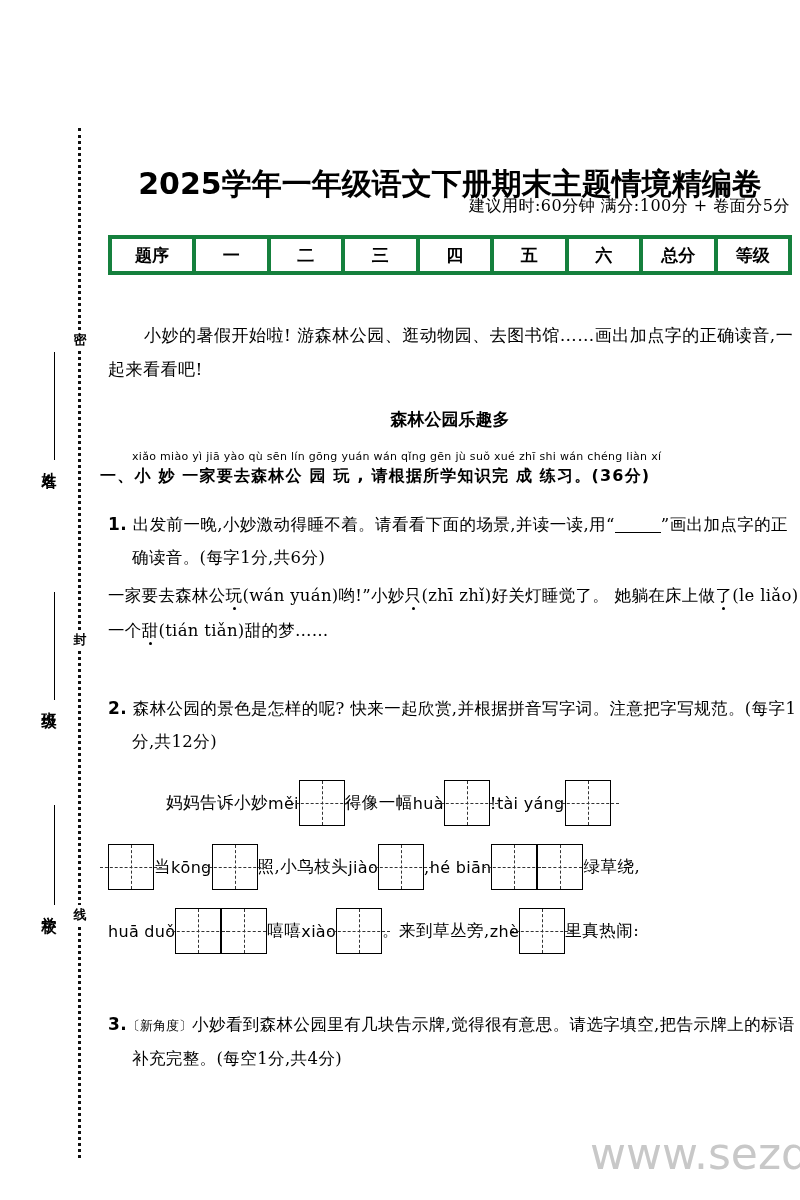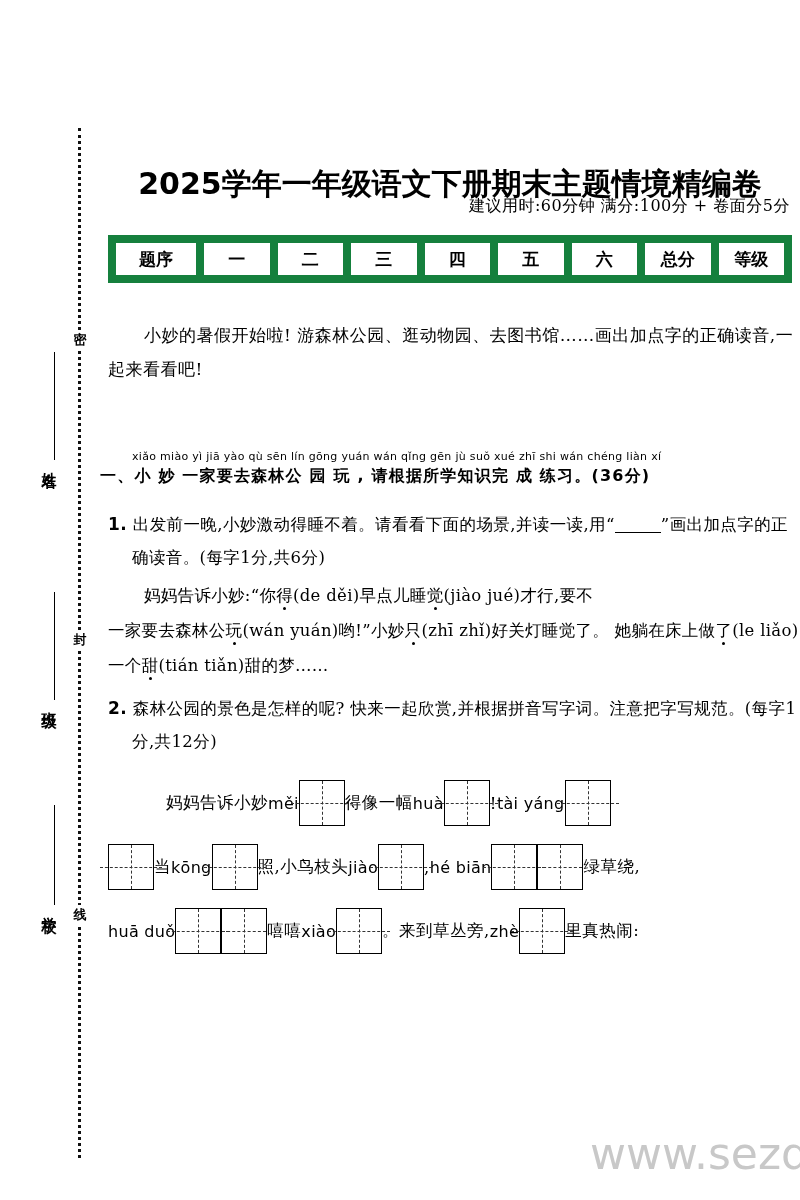--- a/index.html
+++ b/index.html
@@ -90,21 +90,21 @@
 
   
   .score-table {
     position: absolute;
     left: 8px; top: 235px;
     width: 684px;
     border-collapse: collapse;
     table-layout: fixed;
   }
   .score-table td {
-    border: 8px solid #15803d;
+    border: 4px solid #15803d;
     height: 30px;
     text-align: center;
     vertical-align: middle;
     font-size: 17px;
     font-weight: bold;
     font-family: "DejaVu Sans", "Liberation Sans", sans-serif;
   }
   .score-table td.head-cell { width: 78px; }
 
   
@@ -283,35 +283,35 @@
       <td>五</td>
       <td>六</td>
       <td>总分</td>
       <td>等级</td>
     </tr>
   </tbody>
     </table>
 
   <div class="para intro">小妙的暑假开始啦! 游森林公园、逛动物园、去图书馆……画出加点字的正确读音,一起来看看吧!</div>
 
+  <div class="sec-head">森林公园乐趣多</div>
 
   <div class="ruby-line">xiǎo miào yì  jiā yào qù sēn lín gōng yuán wán   qǐng gēn jù suǒ xué zhī shi wán chéng liàn xí</div>
   <div class="sec-title">
     <span>一、</span><span>小 妙 一家要去森林公 园 玩 , 请根据所学知识完 成 练习。</span><span>(36分)</span>
   </div>
 
   <div class="qblock" style="top:508px">
     <span class="qbody">
       <span class="qnum">1.</span>
       <span>出发前一晚,小妙激动得睡不着。请看看下面的场景,并读一读,用“</span><span class="blankline"></span><span>”</span><span>画出加点字的正确读音。(每字1分,共6分)</span>
     </span>
   </div>
 
   <div class="passage" style="top:578px">
-    <span class="ind"><span>妈妈告诉小妙:“你</span><span class="dotted-char">得</span><span>(de   děi)早点儿睡</span><span class="dotted-char">觉</span><span>(jiào   jué)才行,要不</span></span>
     <span><span>一家要去森林公</span><span class="dotted-char">玩</span><span>(wán   yuán)哟!”小妙</span><span class="dotted-char">只</span><span>(zhī   zhǐ)好关灯睡觉了。</span></span>
     <span><span>她躺在床上做</span><span class="dotted-char">了</span><span>(le   liǎo)一个</span><span class="dotted-char">甜</span><span>(tián   tiǎn)甜的梦……</span></span>
   </div>
 
   <div class="qblock" style="top:692px">
     <span class="qbody">
       <span class="qnum">2.</span>
       <span>森林公园的景色是怎样的呢? 快来一起欣赏,并根据拼音写字词。注意把字写规范。(每字1分,共12分)</span>
     </span>
   </div>
@@ -368,15 +368,20 @@
       </span>
       <span class="han">。来到草丛旁,</span>
       <span class="py">zhè</span>
       <span class="boxset">
         <span class="tzg wide-dash"></span>
       </span>
       <span class="han">里真热闹:</span>
     </div>
 
 
+  <div class="qblock" style="top:1008px">
+    <span class="qbody">
+      <span class="qnum">3.</span><span class="tag">〔新角度〕</span><span>小妙看到森林公园里有几块告示牌,觉得很有意思。请选字填空,把告示牌上的标语补充完整。(每空1分,共4分)</span>
+    </span>
+  </div>
 
   <div class="watermark">www.sezq.com</div>
 </div>
 
 </body></html>

